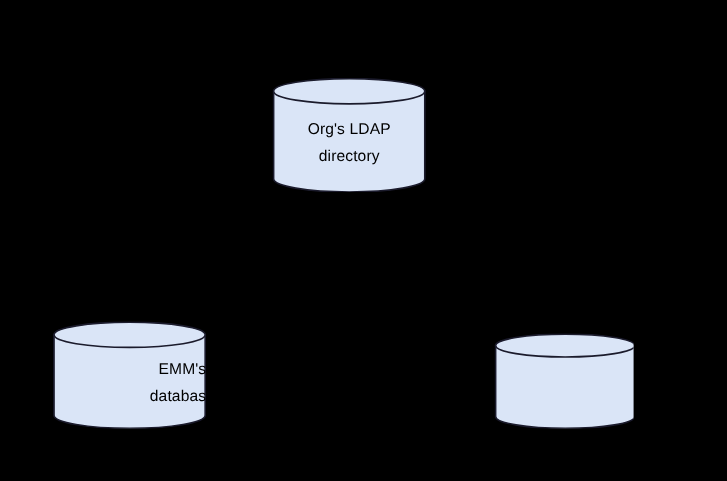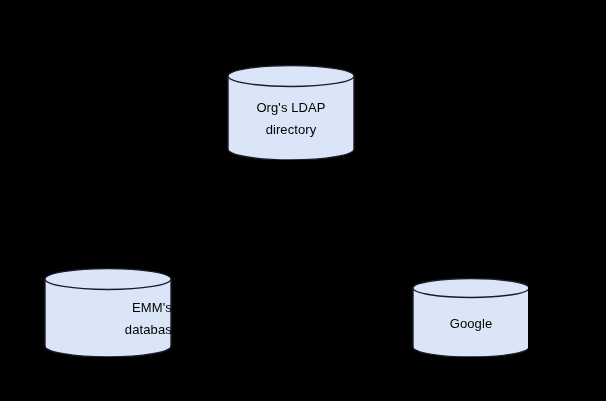--- a/index.html
+++ b/index.html
@@ -59,16 +59,15 @@
     </svg>
     <div class="cyl-label" id="label-emm" style="color: rgb(0, 0, 0); top: 28.5px; padding-left: 44px;">EMM's
 database</div>
   </div>
 
   <div class="cylinder" id="node-google" style="left: 412px; top: 278px; width: 118px; height: 79px;">
     <svg width="118" height="79" viewBox="0 0 118 79">
       <path d="M1,10 L1,69 A58,10 0 0 0 117,69 L117,10 Z" fill="#dae5f7" stroke="#1b1b2c" stroke-width="1.4"></path>
       <ellipse cx="59" cy="10" rx="58" ry="9.5" fill="#dae5f7" stroke="#1b1b2c" stroke-width="1.4"></ellipse>
     </svg>
-    <div class="cyl-label" id="label-google" style="color: rgb(0, 0, 0); top: 34.5px;">Google</div>
   </div>
 
 </div>
 
 </body></html>

